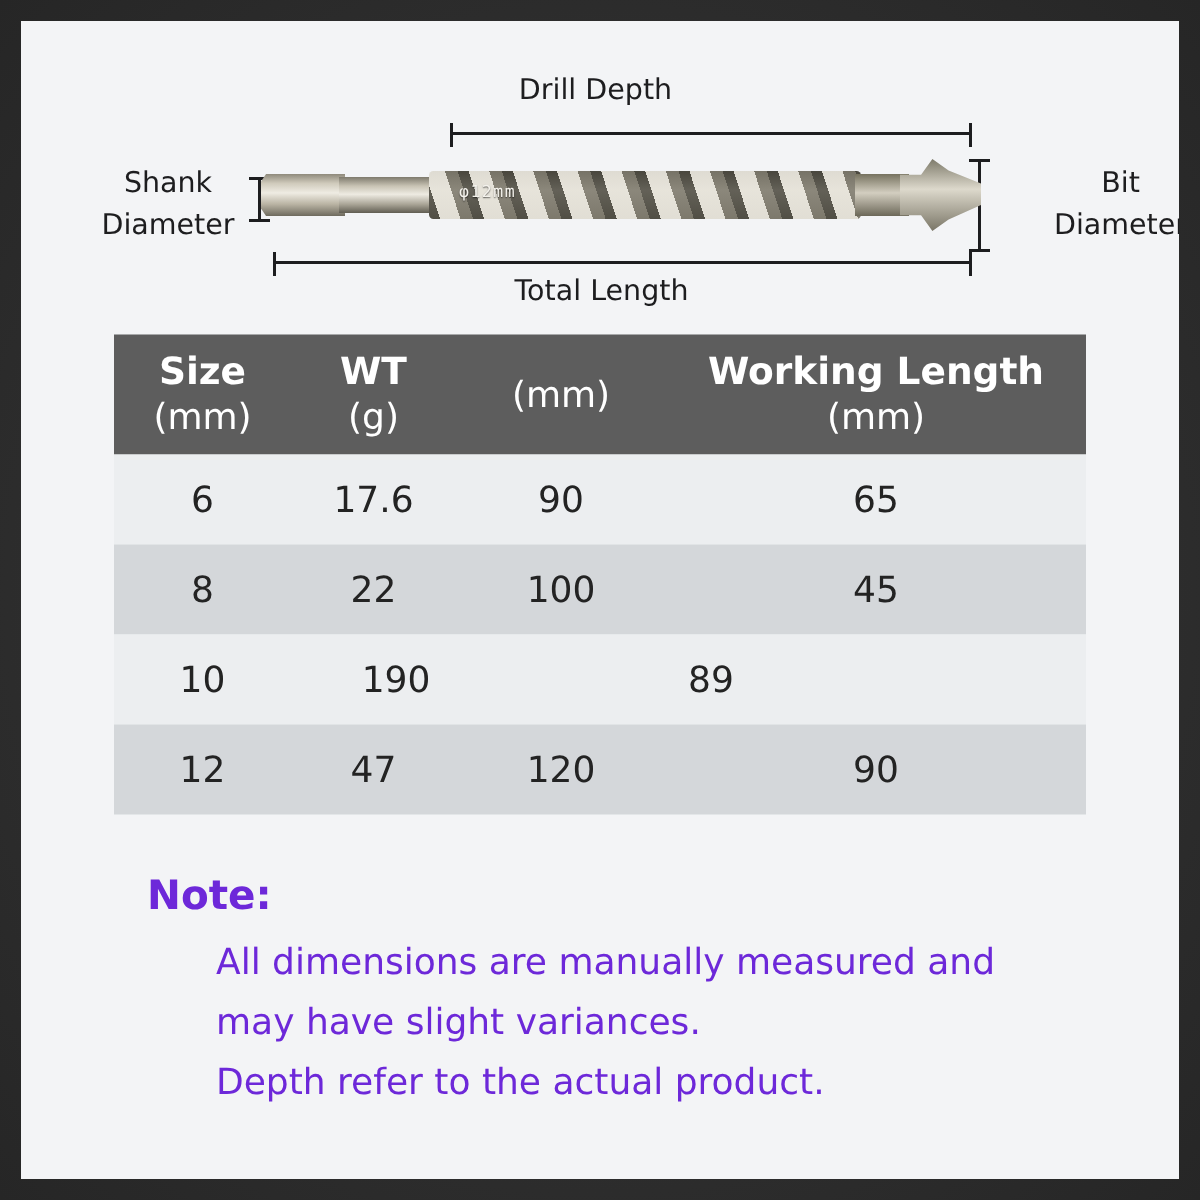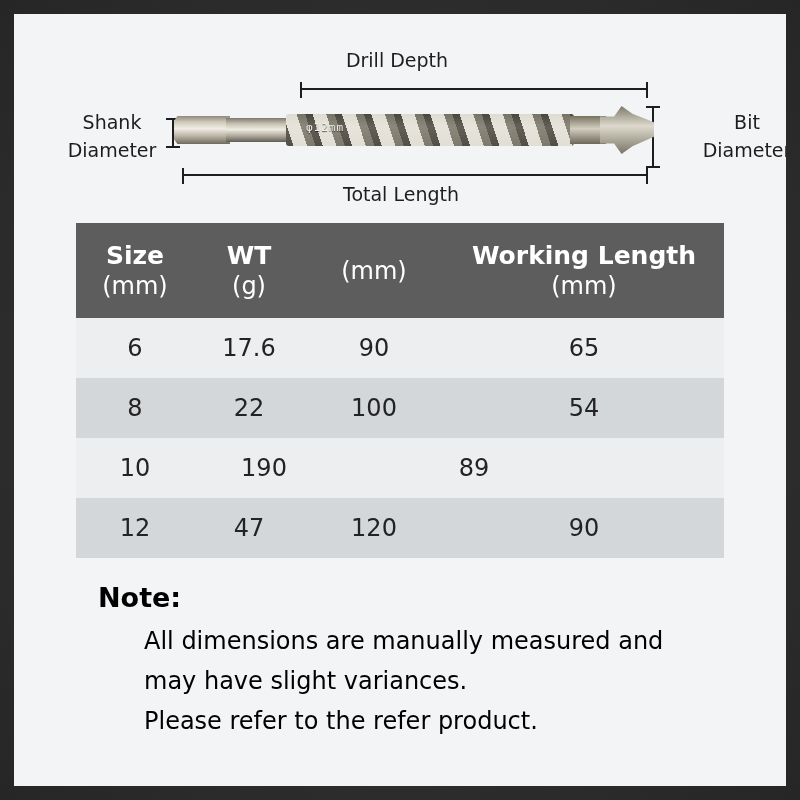--- a/index.html
+++ b/index.html
@@ -127,21 +127,21 @@
     top: 209px;
     width: 648px;
   }
   .trow {
     display: flex;
     align-items: center;
   }
   .thead {
     background: #5d5d5d;
     color: #ffffff;
-    height: 95px;
+    height: 80px;
     font-weight: bold;
   }
   .thead .cell {
     font-size: 25px;
     line-height: 30px;
   }
   .thead .unit {
     display: block;
     font-size: 24px;
     font-weight: normal;
@@ -160,21 +160,21 @@
   .col-wt      { width: 110px; }
   .col-length  { width: 140px; }
   .col-working { width: 280px; }
 
   
   #note {
     position: absolute;
     left: 84px;
     top: 568px;
     width: 640px;
-    color: #000000;
+    color: #6d28d9;
   }
   #note-title {
     font-size: 27px;
     font-weight: bold;
     margin-bottom: 8px;
   }
   .note-line {
     font-size: 24px;
     line-height: 40px;
     margin-left: 46px;
@@ -244,38 +244,38 @@
         <div class="cell col-size">6</div>
         <div class="cell col-wt">17.6</div>
         <div class="cell col-length">90</div>
         <div class="cell col-working">65</div>
       </div>
 
       <div class="trow tbody-row row-dark">
         <div class="cell col-size">8</div>
         <div class="cell col-wt">22</div>
         <div class="cell col-length">100</div>
-        <div class="cell col-working">54</div>
+        <div class="cell col-working">45</div>
       </div>
 
       <div class="trow tbody-row row-light">
         <div class="cell col-size">10</div>
         <div class="cell col-length">190</div>
         <div class="cell col-working">89</div>
       </div>
 
       <div class="trow tbody-row row-dark">
         <div class="cell col-size">12</div>
         <div class="cell col-wt">47</div>
         <div class="cell col-length">120</div>
         <div class="cell col-working">90</div>
       </div>
     </div>
 
     <div id="note">
       <div id="note-title">Note:</div>
       <div class="note-line">All dimensions are manually measured and</div>
       <div class="note-line">may have slight variances.</div>
-      <div class="note-line">Please refer to the refer product.</div>
+      <div class="note-line">Depth refer to the actual product.</div>
     </div>
 
   </div>
 </div>
 
 </body></html>

